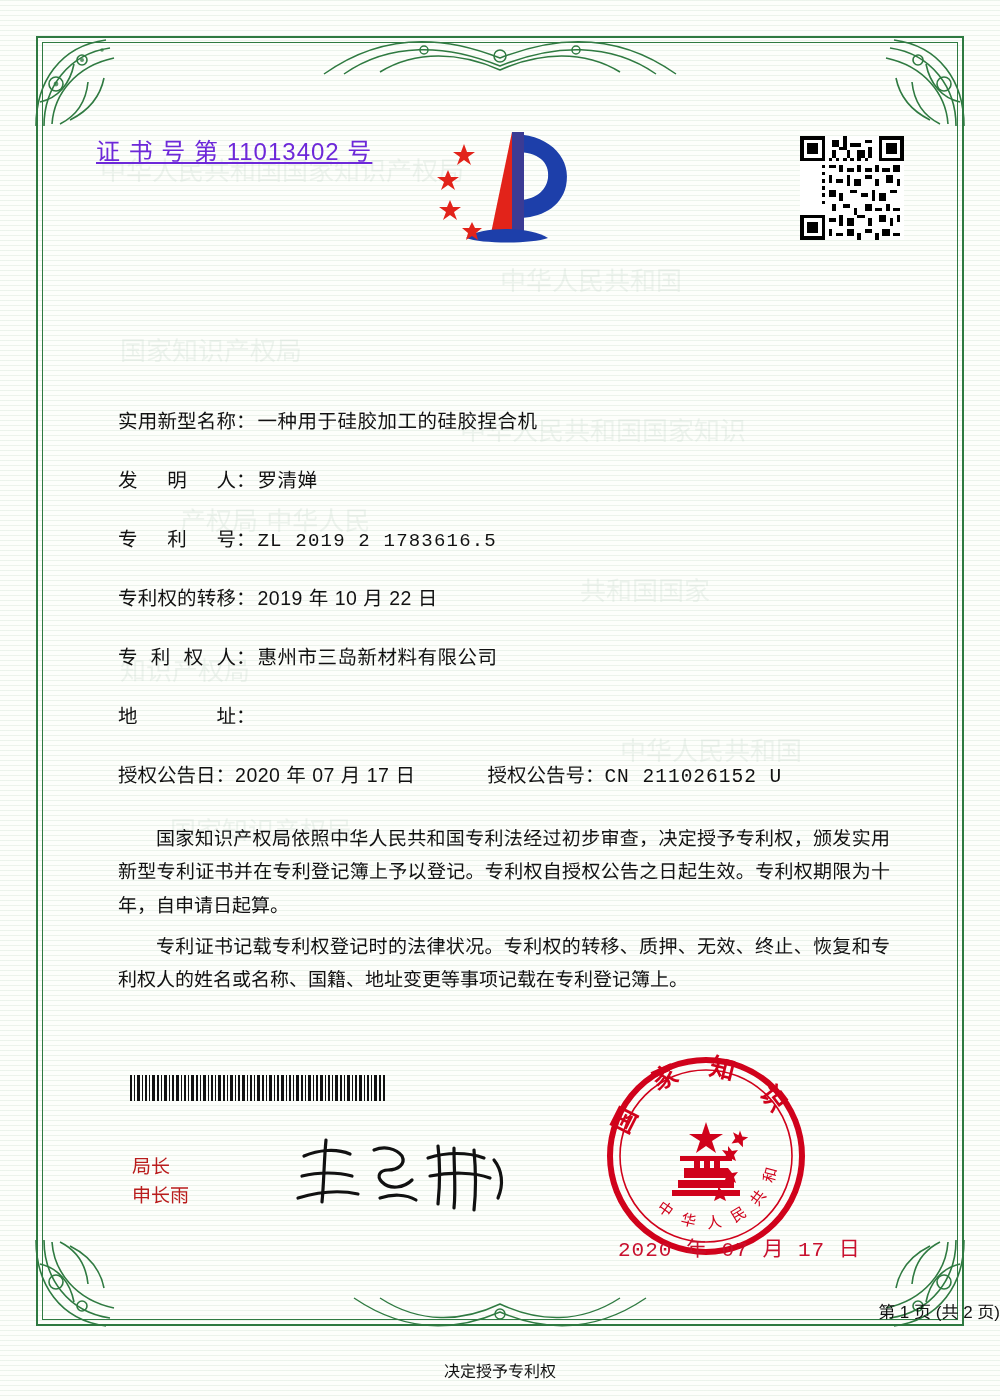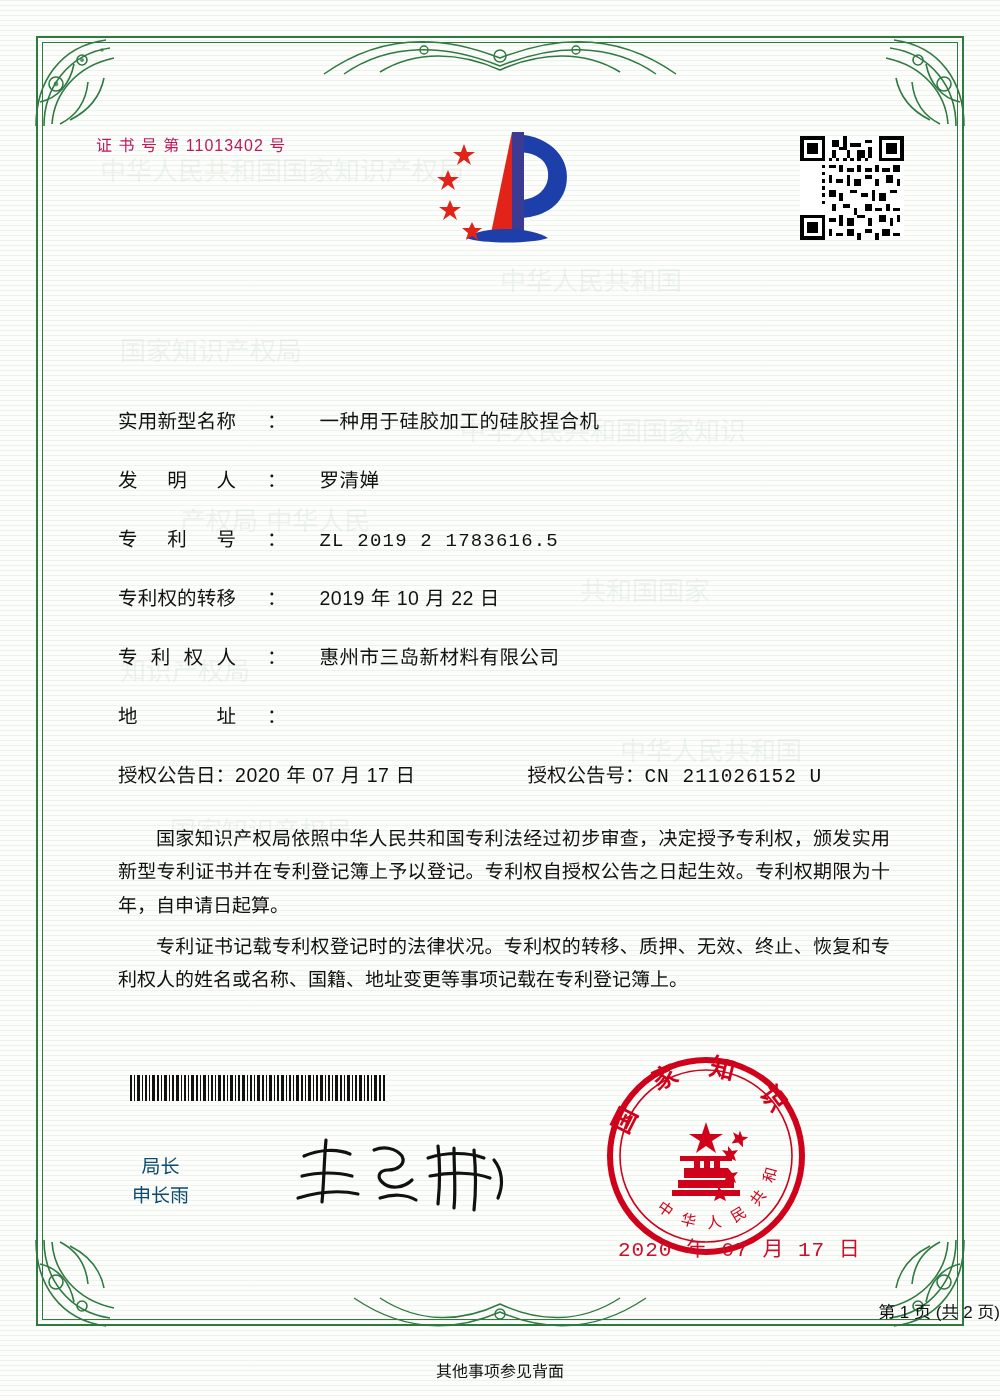--- a/index.html
+++ b/index.html
@@ -85,24 +85,25 @@
     width: 300px;
     height: 46px;
     pointer-events: none;
   }
 
   
   .cert-no {
     position: absolute;
     left: 96px;
     top: 132px;
-    font-size: 16px;
+    font-size: 24px;
     letter-spacing: 1px;
-    color: #be185d;
+    color: #6d28d9;
     white-space: nowrap;
+    text-decoration: underline;
   }
   .logo {
     position: absolute;
     left: 50%;
     transform: translateX(-50%);
     top: 126px;
     width: 160px;
     height: 130px;
   }
   .qr {
@@ -134,21 +135,20 @@
     top: 405px;
     right: 100px;
   }
   .field {
     display: flex;
     align-items: baseline;
     margin-bottom: 30px;
     font-size: 19.5px;
     color: #111;
     white-space: nowrap;
-    gap: 31px;
   }
   .field .lbl {
     display: inline-block;
     min-width: 118px;
     text-align: justify;
     text-align-last: justify;
   }
   .field .colon { margin-right: 2px; }
   .field .val { letter-spacing: 0.5px; }
   .field.mono .val {
@@ -156,21 +156,21 @@
     letter-spacing: 1.2px;
     font-size: 19px;
   }
   .field-row {
     display: flex;
     align-items: baseline;
     margin-bottom: 26px;
     font-size: 19.5px;
   }
   .field-row .group { display: flex; align-items: baseline; white-space: nowrap; }
-  .field-row .group.second { margin-left: 112px; }
+  .field-row .group.second { margin-left: 72px; }
   .field-row .lbl2 { display:inline-block; }
   .field-row .val2 { letter-spacing: 0.5px; }
   .field-row .val2.mono {
     font-family: "Liberation Mono", "DejaVu Sans Mono", monospace;
     letter-spacing: 1px;
   }
 
   
   .paras {
     position: absolute;
@@ -196,22 +196,21 @@
     height: 26px;
   }
 
   
   .sig-block {
     position: absolute;
     left: 132px;
     top: 1152px;
     font-size: 19px;
     line-height: 1.55;
-    color: #0c4a6e;
-    text-align: center;
+    color: #b91c1c;
   }
   .sig-script {
     position: absolute;
     left: 288px;
     top: 1132px;
     width: 230px;
     height: 90px;
   }
 
   
@@ -658,15 +657,15 @@
       </g>
       <text font-family="DejaVu Serif, serif" font-size="15" fill="#d0021b" letter-spacing="4">
         <textPath href="#sealArcBottom" startOffset="26%">中 华 人 民 共 和 国</textPath>
       </text>
     </svg>
   </div>
 
   <div class="seal-date">2020 年 07 月 17 日</div>
 
   <div class="page-num">第 1 页 (共 2 页)</div>
-  <div class="back-note">其他事项参见背面</div>
+  <div class="back-note">决定授予专利权</div>
 
 </div>
 
 </body></html>

